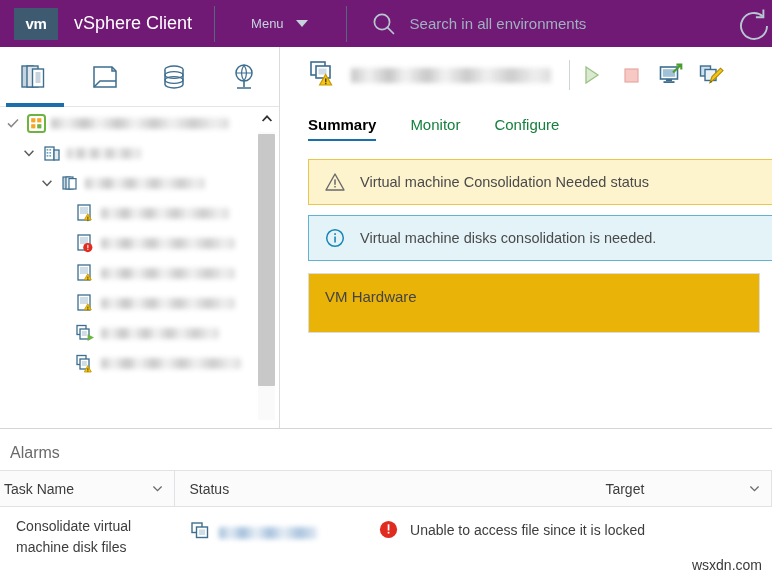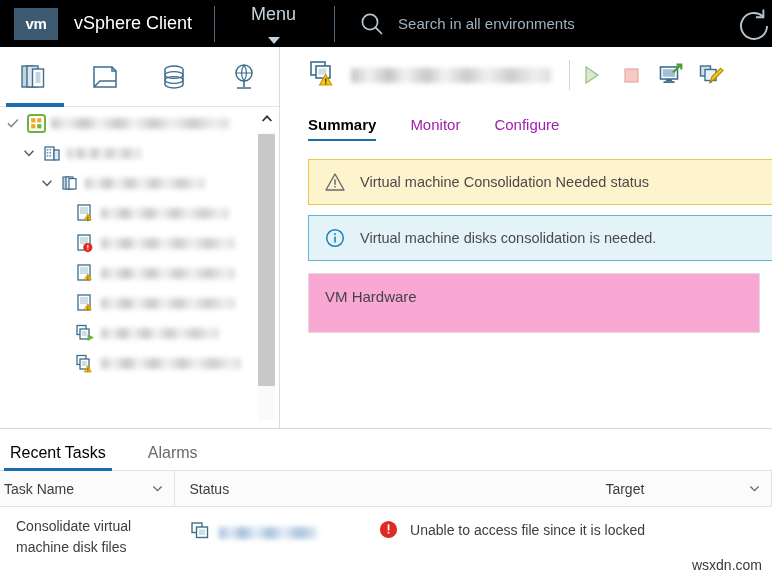--- a/index.html
+++ b/index.html
@@ -9,39 +9,39 @@
     overflow: hidden;
     background: #ffffff;
     font-family: "Liberation Sans", sans-serif;
     -webkit-font-smoothing: antialiased;
   }
   .app { position: relative; width: 772px; height: 577px; overflow: hidden; }
 
   
   .topbar {
     position: absolute; left: 0; top: 0; width: 772px; height: 47px;
-    background: #000000;
+    background: #701a75;
     display: flex; align-items: center;
   }
   .vm-logo {
     width: 44px; height: 32px; margin-left: 14px;
     background: #3D5A70;
     display: flex; align-items: center; justify-content: center;
     color: #ffffff; font-size: 15px; font-weight: bold; letter-spacing: -0.4px;
   }
   .product-title {
     color: #ffffff; font-size: 18px; margin-left: 16px; font-weight: 400;
     white-space: nowrap;
   }
   .tb-sep {
     width: 1px; height: 36px; background: #53697c; margin-left: 22px;
   }
   .menu-btn {
     display: flex; align-items: center; gap: 12px;
-    margin-left: 36px; color: #c5d3dd; font-size: 18px; white-space: nowrap; flex-direction: column;
+    margin-left: 36px; color: #c5d3dd; font-size: 13px; white-space: nowrap;
   }
   .chev-d {
     width: 0; height: 0; border-left: 6px solid transparent;
     border-right: 6px solid transparent; border-top: 7px solid #c5d3dd;
   }
   .tb-sep2 {
     width: 1px; height: 36px; background: #53697c; margin-left: 38px;
   }
   .search-area {
     display: flex; align-items: center; gap: 13px; margin-left: 24px; flex: 1;
@@ -139,21 +139,21 @@
     width: 38px; height: 38px; display: flex; align-items: center;
     justify-content: center; margin-left: 2px;
   }
   .act-btn:first-of-type { margin-left: 14px; }
 
   .ctabs {
     height: 38px; display: flex; align-items: flex-end;
     padding-left: 27px; gap: 34px;
   }
   .ctab {
-    font-size: 15px; color: #a21caf; padding-bottom: 8px; position: relative;
+    font-size: 15px; color: #15803d; padding-bottom: 8px; position: relative;
     white-space: nowrap;
   }
   .ctab.active { color: #000000; font-weight: bold; }
   .ctab.active::after {
     content: ""; position: absolute; left: 0; right: 0; bottom: 0;
     height: 2px; background: #1B6EAE;
   }
 
   .content-body {
     padding: 18px 16px 0 27px; position: relative;
@@ -164,21 +164,21 @@
     font-size: 14.5px;
   }
   .banner.warn {
     background: #FDF4CE; border: 1px solid #E8C84C; color: #4a4a4a;
   }
   .banner.info {
     background: #E3F3F8; border: 1px solid #62B3D2; color: #4a4a4a;
   }
   .card {
     width: 452px; height: 60px; border: 1px solid #dcdcdc;
-    background: #f9a8d4; padding: 14px 0 0 16px; margin-top: 12px;
+    background: #eab308; padding: 14px 0 0 16px; margin-top: 12px;
   }
   .card-title { font-size: 15px; color: #444444; }
 
   
   .bottom {
     position: absolute; left: 0; top: 428px; width: 772px; height: 149px;
     background: #ffffff; border-top: 1px solid #d3d6d8;
   }
   .btabs {
     height: 42px; display: flex; align-items: flex-end; gap: 30px;
@@ -517,21 +517,20 @@
 
       <div class="card">
         <div class="card-title">VM Hardware</div>
       </div>
     </div>
   </div>
 
   <div class="bottom">
 
     <div class="btabs">
-      <div class="btab active">Recent Tasks</div>
       <div class="btab">Alarms</div>
     </div>
 
     <div class="thead">
       <div class="th c1">
         <span>Task Name</span>
         <svg width="13" height="13" viewBox="0 0 13 13">
           <path d="M2.4 4.5 L6.5 8.6 L10.6 4.5" fill="none" stroke="#6a6a6a" stroke-width="1.3"></path>
         </svg>
       </div>

